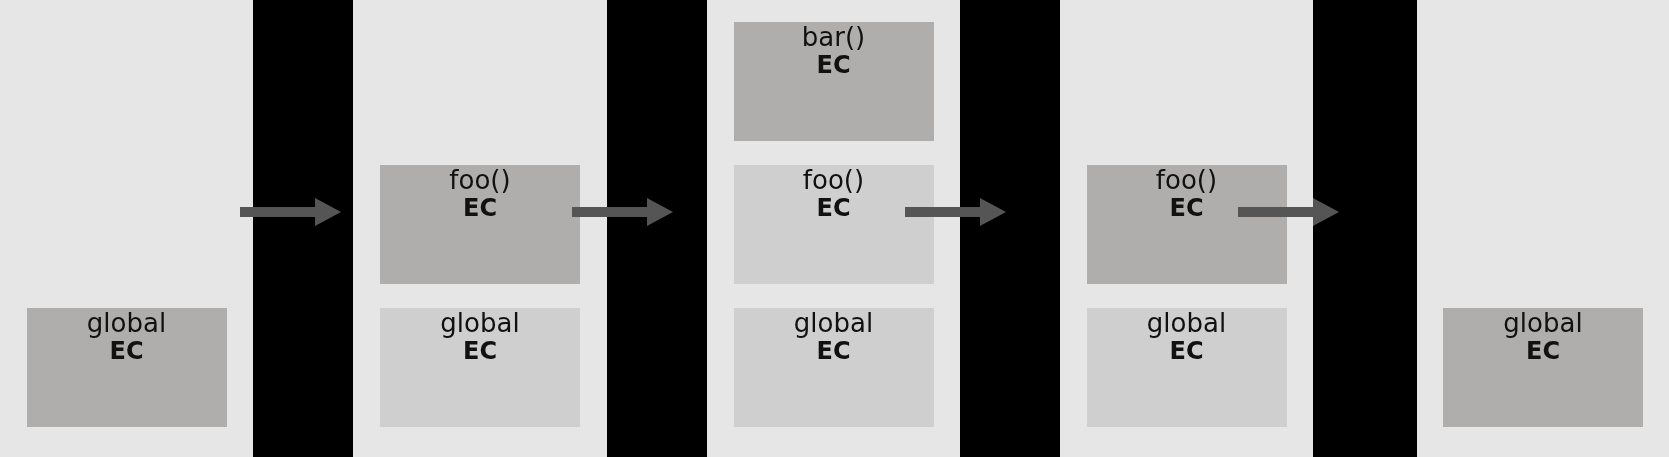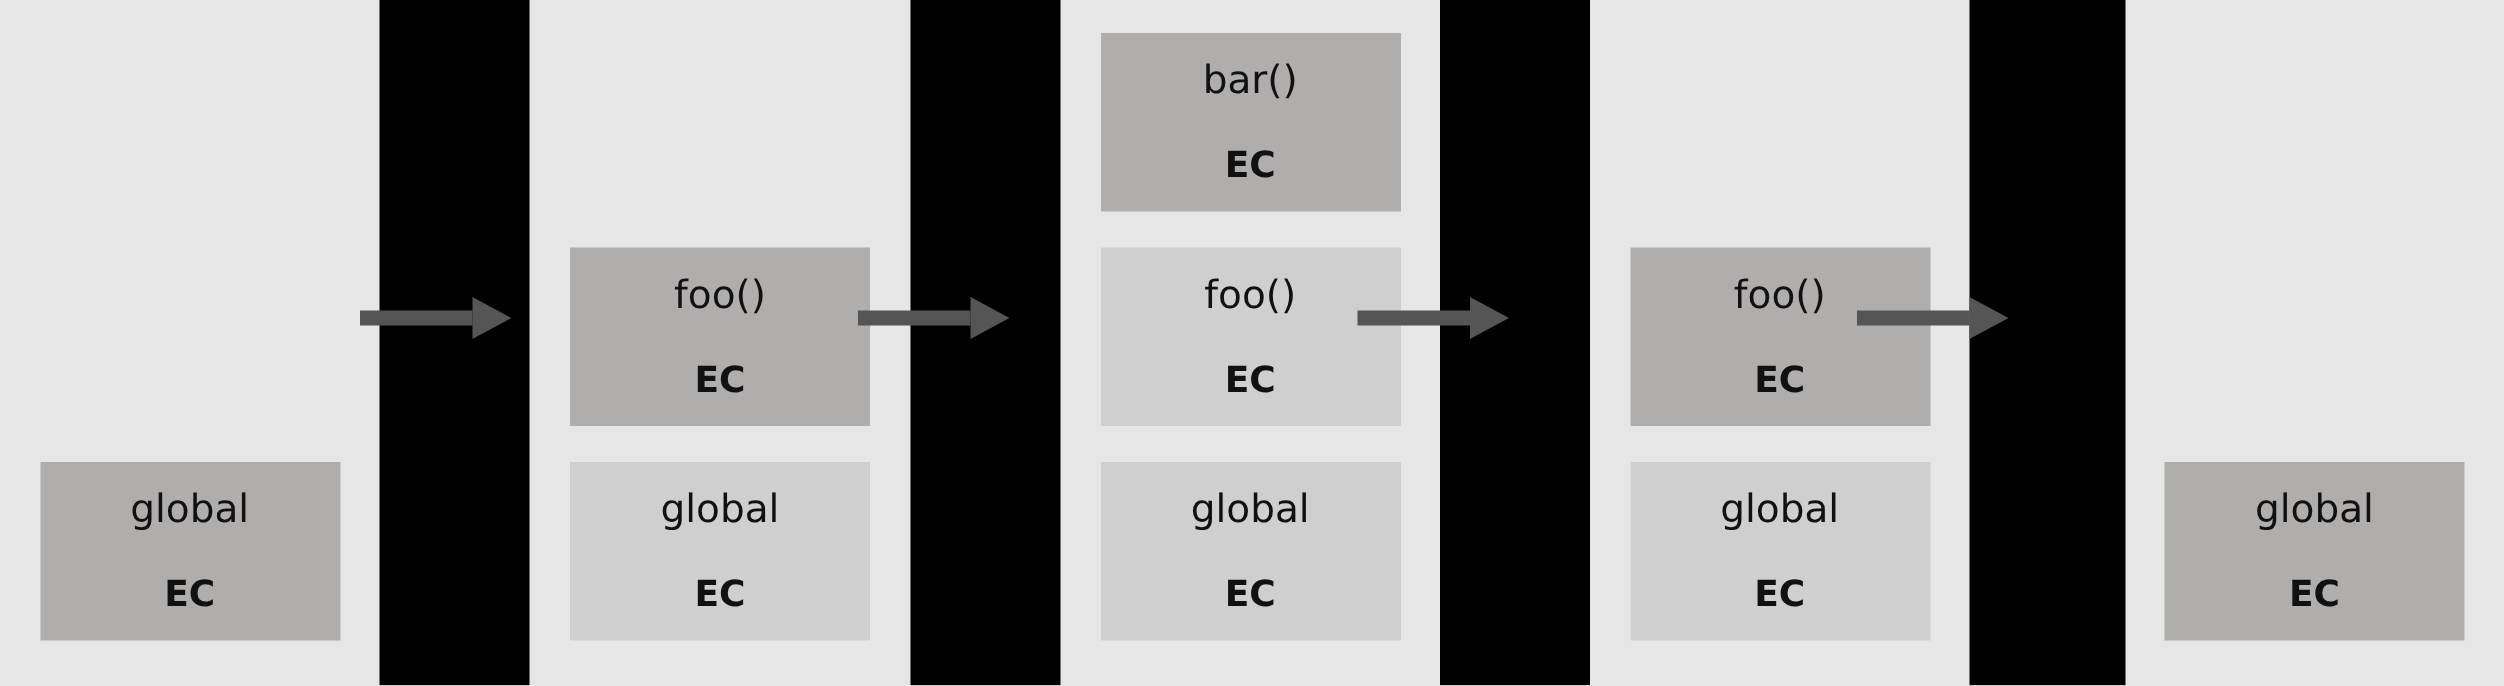--- a/index.html
+++ b/index.html
@@ -67,36 +67,35 @@
     gap: 24px;
   }
 
   
   .frame {
     width: 200px;
     height: 119px;
     display: flex;
     flex-direction: column;
     align-items: center;
-    justify-content: center;
+    justify-content: flex-start;
     box-sizing: border-box;
     color: #111111;
     line-height: 1.16;
   }
   .frame.active   { background: #b0adad; }
   .frame.inactive { background: #cfcfcf; }
 
   .frame .fname {
     font-size: 26px;
     font-weight: 400;
   }
   .frame .ftag {
     font-size: 24px;
     font-weight: 700;
-    margin-top: 28px;
   }
 </style>
 </head>
 <body>
 
 <div id="diagram" style="width: 1669px; height: 457px; background: rgb(230, 230, 230);">
 
 <div class="panel" style="left: 0px; width: 253px;">
       <div class="stack">
         <div class="frame active">

